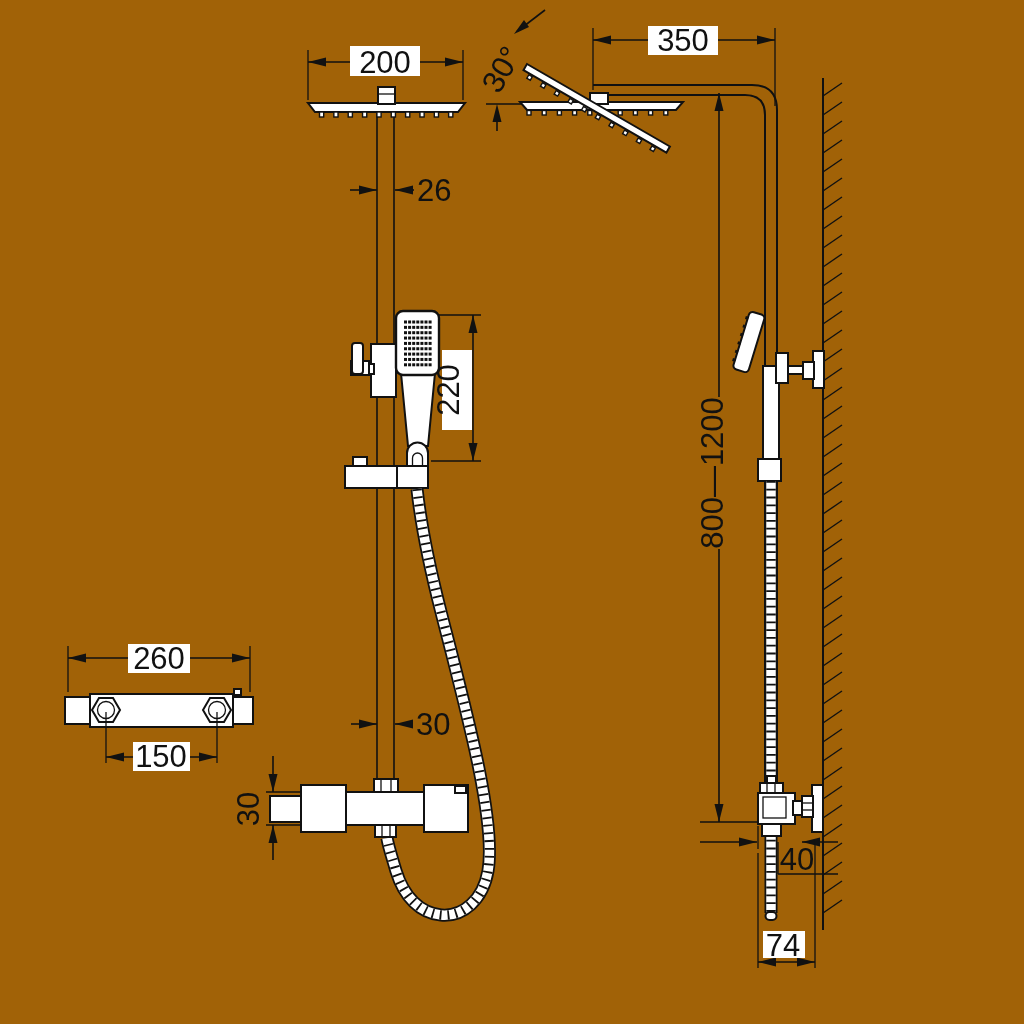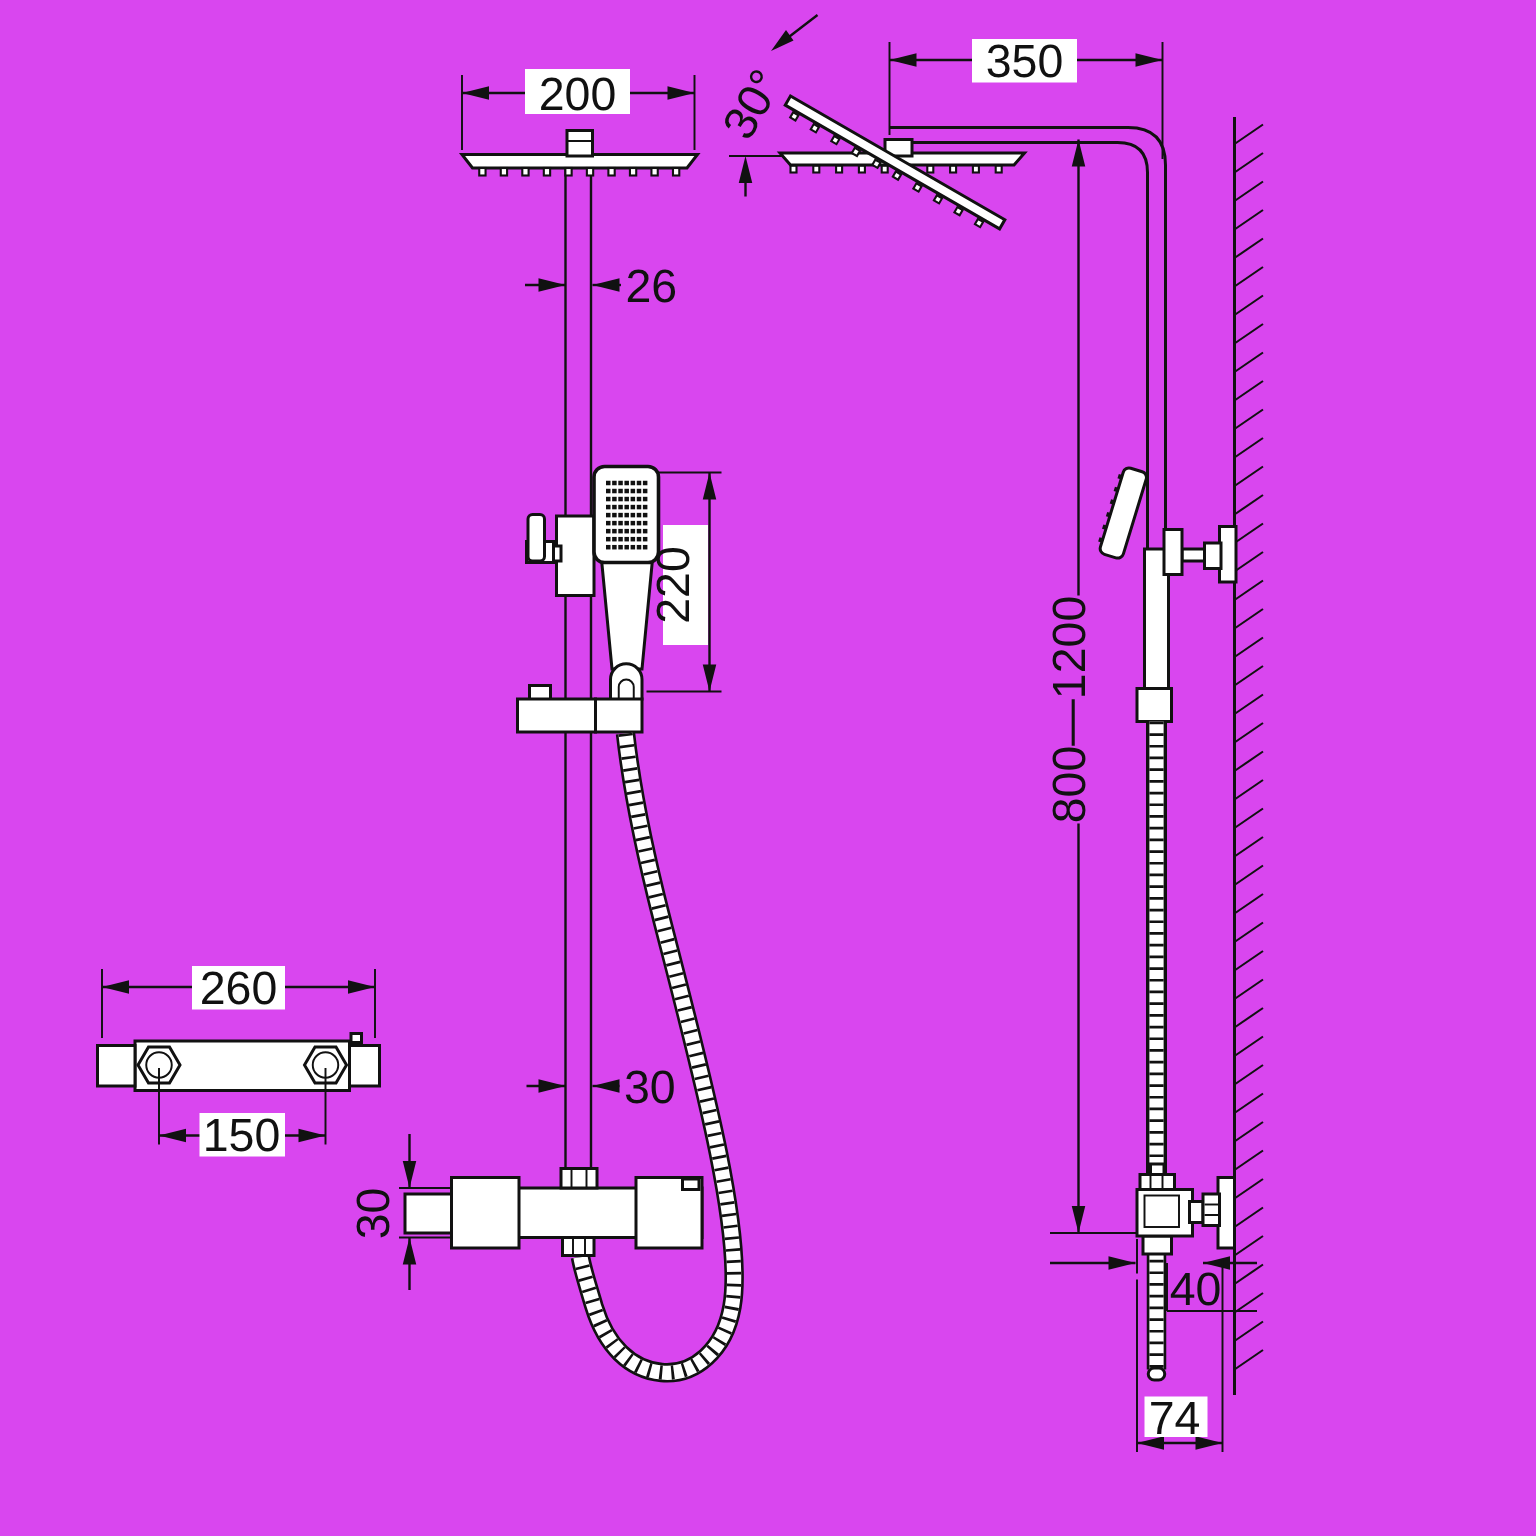--- a/index.html
+++ b/index.html
@@ -1,16 +1,16 @@
 <!DOCTYPE html>
 <html><head>
 <meta charset="utf-8">
 <style>
   html,body{margin:0;padding:0;background:#fff;}
-  .stage{position:relative;width:1024px;height:1024px;background:#d946ef;overflow:hidden;
+  .stage{position:relative;width:1024px;height:1024px;background:#a16207;overflow:hidden;
          font-family:"Liberation Sans", sans-serif;}
   svg{position:absolute;left:0;top:0;}
   text{font-family:"Liberation Sans", sans-serif;fill:#111;font-size:31px;}
   .part{fill:#fff;stroke:#111;stroke-width:2;}
   .part25{fill:#fff;stroke:#111;stroke-width:2.4;}
   .thin{stroke:#111;stroke-width:1.3;fill:none;}
   .dline{stroke:#111;stroke-width:1.6;fill:none;}
   .arrow{fill:#111;stroke:none;}
   .mask{fill:#fff;stroke:none;}
 </style>

